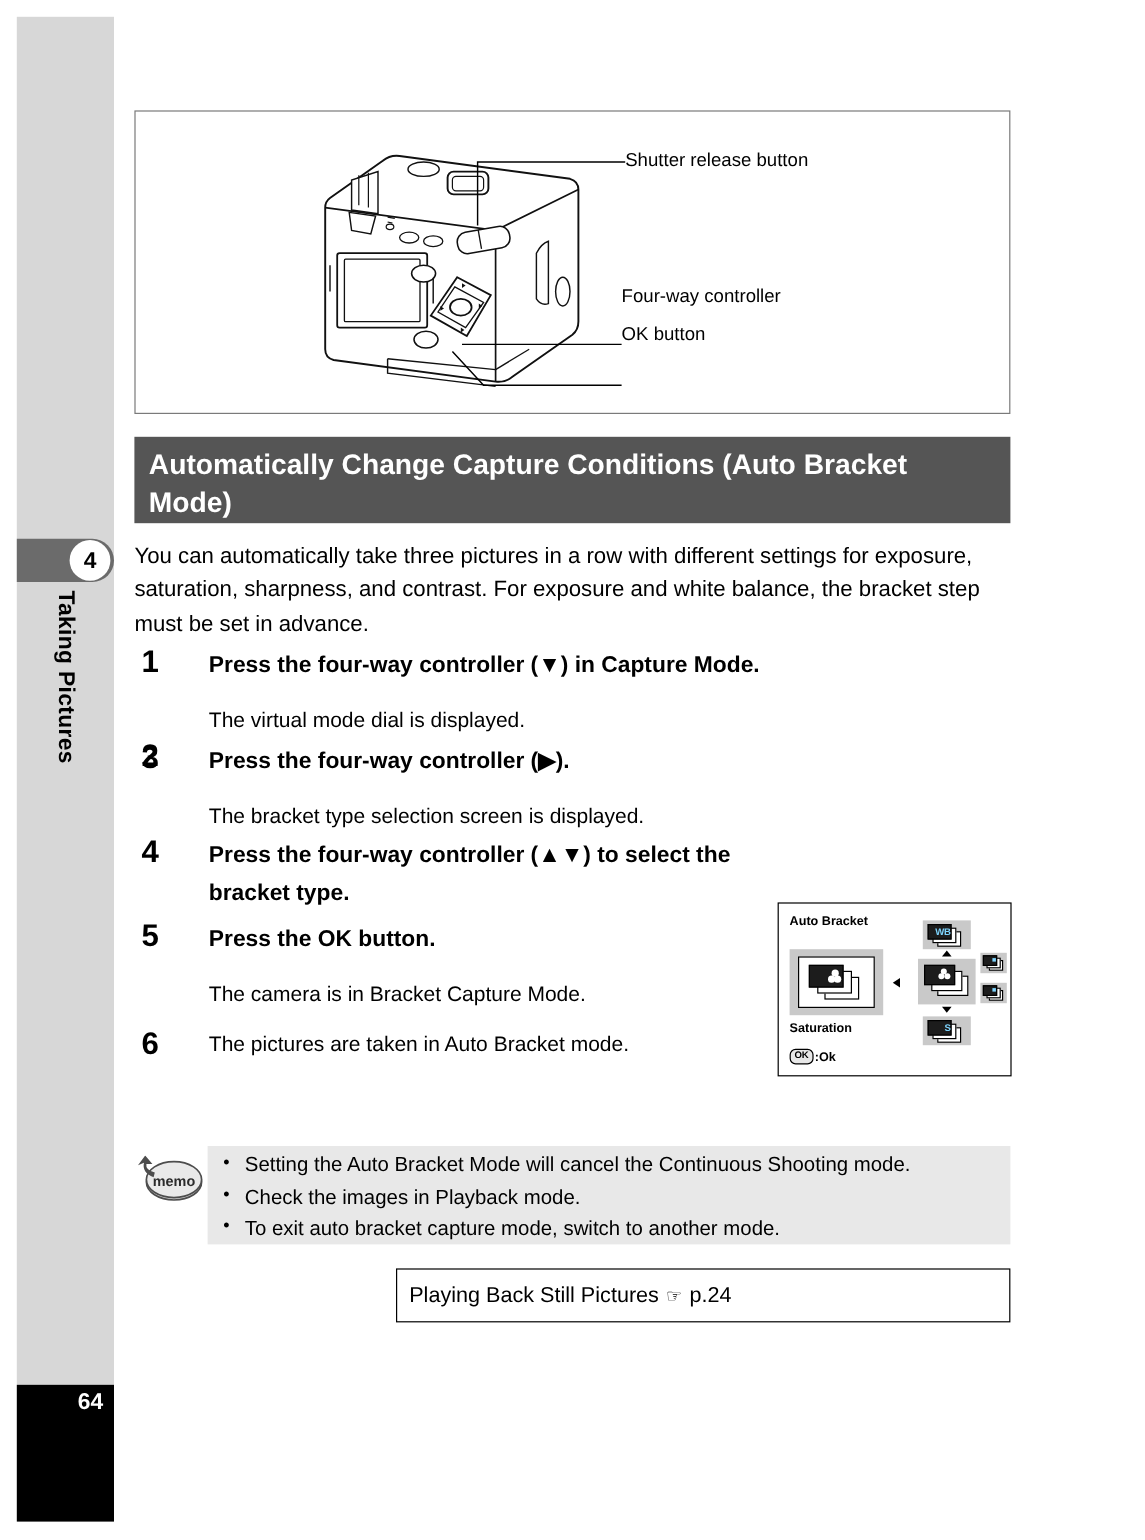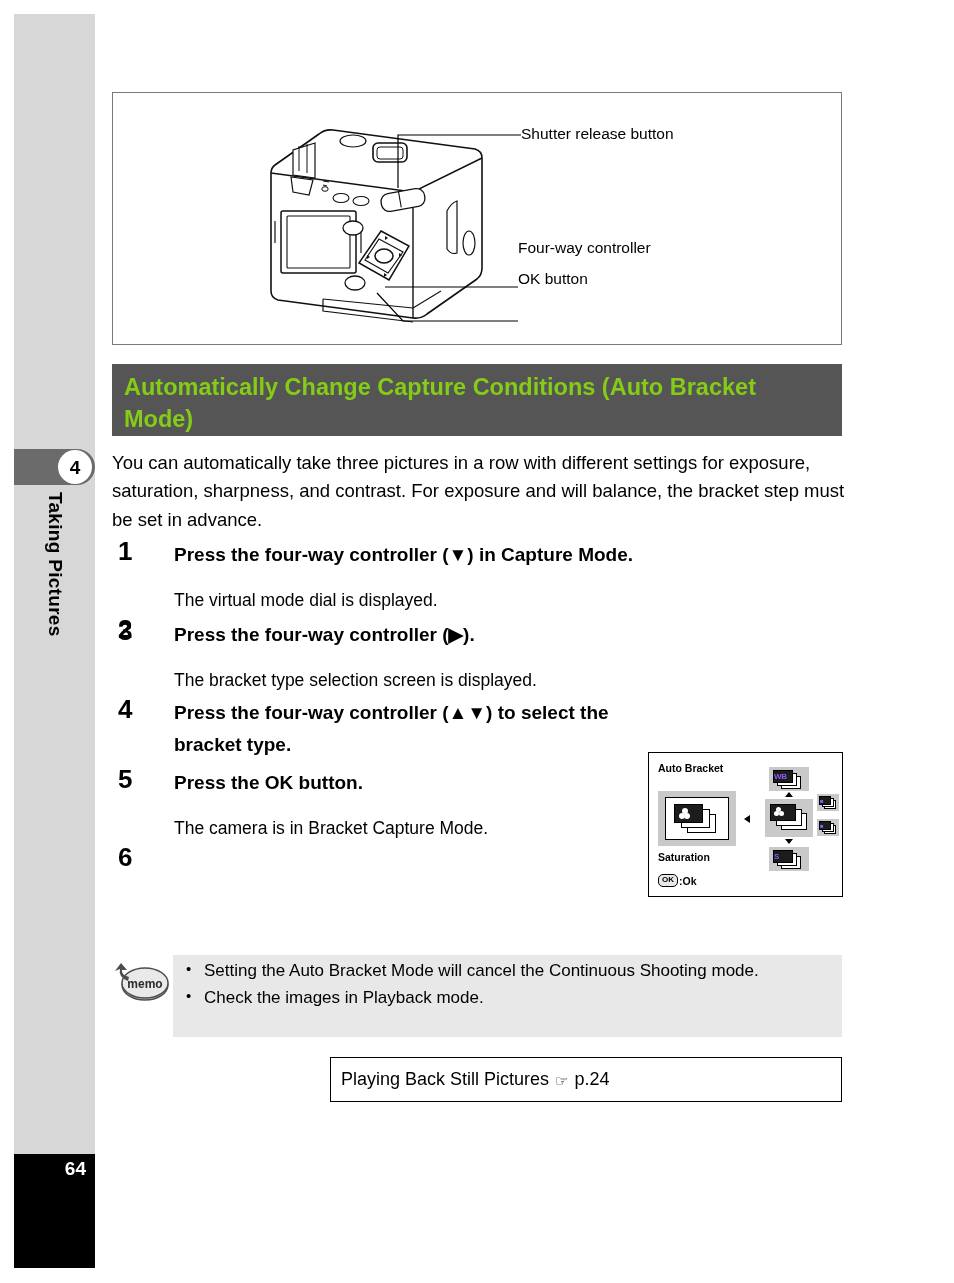--- a/index.html
+++ b/index.html
@@ -115,21 +115,21 @@
   }
 
   
   #section-heading {
     position: absolute;
     left: 112px;
     top: 364px;
     width: 730px;
     height: 72px;
     background: #555555;
-    color: #84cc16;
+    color: #ffffff;
     box-sizing: border-box;
     padding: 7px 12px 0 12px;
     font-size: 23.5px;
     font-weight: bold;
     line-height: 1.37;
   }
 
   
   #intro-paragraph {
     position: absolute;
@@ -273,22 +273,22 @@
     box-sizing: border-box;
   }
   .stack-icon .sheet1 {
     position: absolute;
     left: 0; top: 0;
     background: #1c1c1c;
     border: 1.2px solid #000000;
     box-sizing: border-box;
     display: flex;
     align-items: center;
-    justify-content: flex-start;
-    color: #8b5cf6;
+    justify-content: flex-end;
+    color: #7dd3fc;
     font-weight: bold;
     font-family: "Liberation Sans", sans-serif;
   }
   .stack-icon .sheet1 .glyph-text {
     font-size: 8px;
     line-height: 1;
     letter-spacing: -0.4px;
   }
   .tri-dots {
     position: relative;
@@ -460,21 +460,21 @@
     <path d="M264 200 L290 228 L405 228"></path>
   </svg>
 
   <div class="callout-label" style="left:408px; top:32px;">Shutter release button</div>
   <div class="callout-label" style="left:405px; top:146px;">Four-way controller</div>
   <div class="callout-label" style="left:405px; top:177px;">OK button</div>
 </div>
 
 <div id="section-heading">Automatically Change Capture Conditions (Auto Bracket Mode)</div>
 
-<div id="intro-paragraph">You can automatically take three pictures in a row with different settings for exposure, saturation, sharpness, and contrast. For exposure and will balance, the bracket step must be set in advance.</div>
+<div id="intro-paragraph">You can automatically take three pictures in a row with different settings for exposure, saturation, sharpness, and contrast. For exposure and white balance, the bracket step must be set in advance.</div>
 
 <div id="steps">
 
   <div class="step" style="margin-bottom:4px;">
     <div class="step-num">1</div>
     <div class="step-title">
       <span>Press the four-way controller (▼) in Capture Mode.</span>
     </div>
     <div class="step-desc">The virtual mode dial is displayed.</div>
   </div>
@@ -501,20 +501,21 @@
   <div class="step" style="margin-bottom:4px;">
     <div class="step-num">5</div>
     <div class="step-title">
       <span>Press the OK button.</span>
     </div>
     <div class="step-desc">The camera is in Bracket Capture Mode.</div>
   </div>
 
   <div class="step">
     <div class="step-num">6</div>
+    <div class="step-desc">The pictures are taken in Auto Bracket mode.</div>
   </div>
 </div>
 
 <div id="lcd-box">
   <div id="lcd-title">Auto Bracket</div>
 
   <div class="sel-cell" style="left:9px; top:38px; width:78px; height:55px;"></div>
   <div class="white-frame" style="left:16px; top:44px; width:64px; height:43px;"></div>
   <div class="stack-icon" style="left:25px; top:51px; width:48px; height:30px;">
     <div class="sheet3" style="left:13px; top:10px; width:29px; height:19px;"></div>
@@ -594,20 +595,21 @@
   <ellipse cx="33" cy="22" rx="23" ry="15" fill="#cfcfcf" stroke="#4d4d4d" stroke-width="1.4"></ellipse>
   <ellipse cx="33" cy="20" rx="23" ry="15" fill="#e9e9e9" stroke="#4d4d4d" stroke-width="1.4"></ellipse>
   <path d="M16 18 Q6 14 8 6 L3 8 L9 0 L15 7 L10 7 Q9 12 17 14 Z" fill="#4d4d4d"></path>
   <text x="33" y="25" font-family="Liberation Sans, sans-serif" font-size="12" font-weight="bold" fill="#2b2b2b" text-anchor="middle">memo</text>
 </svg>
 
 <div id="memo-list">
   <ul style="margin:0; padding:0;">
     <li>Setting the Auto Bracket Mode will cancel the Continuous Shooting mode.</li>
     <li>Check the images in Playback mode.</li>
+    <li>To exit auto bracket capture mode, switch to another mode.</li>
   </ul>
 </div>
 
 <div id="xref-box">
   <span>Playing Back Still Pictures</span>
   <span class="pointer-glyph">☞</span>
   <span>p.24</span>
 </div>
 
 </body></html>

